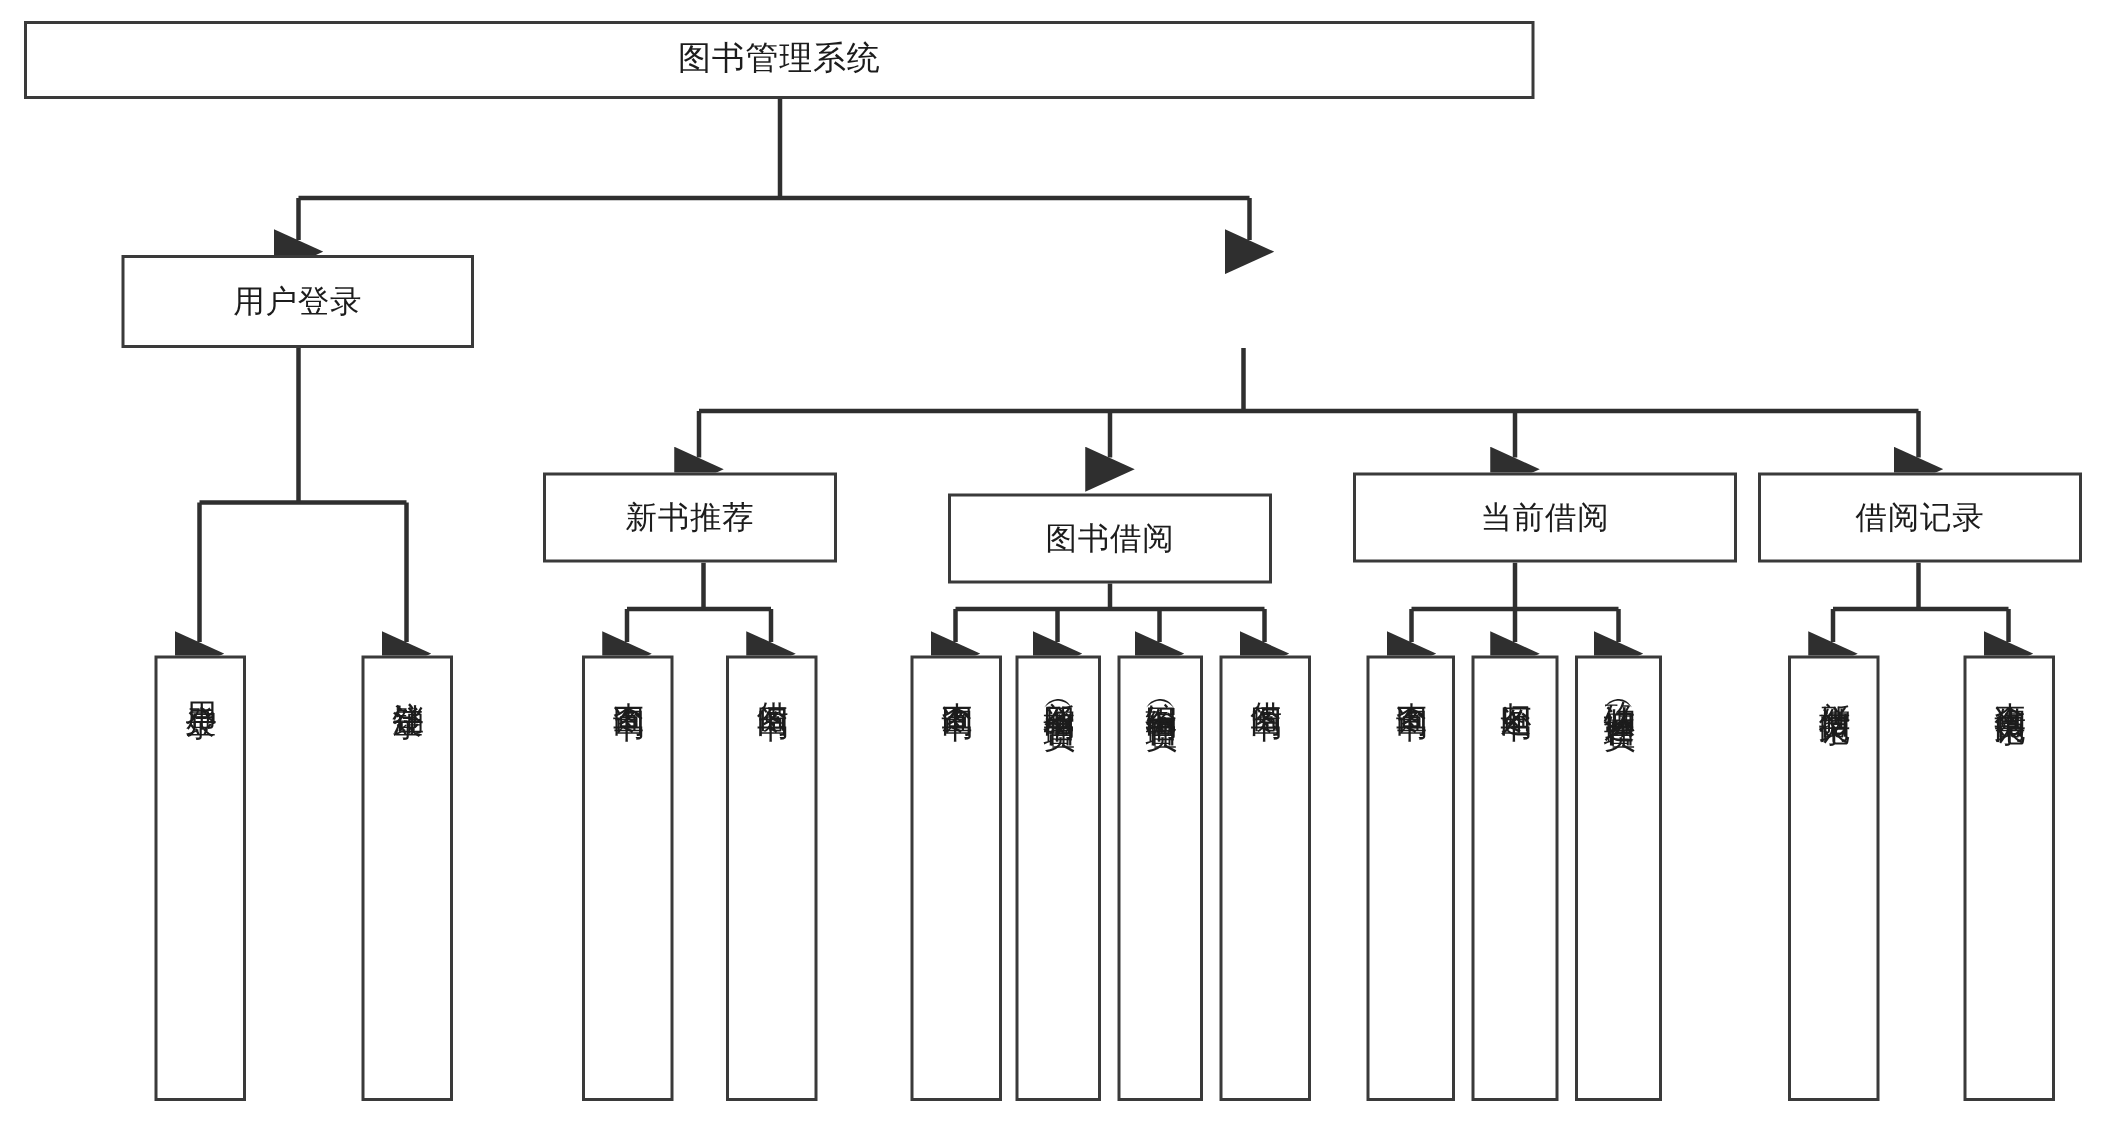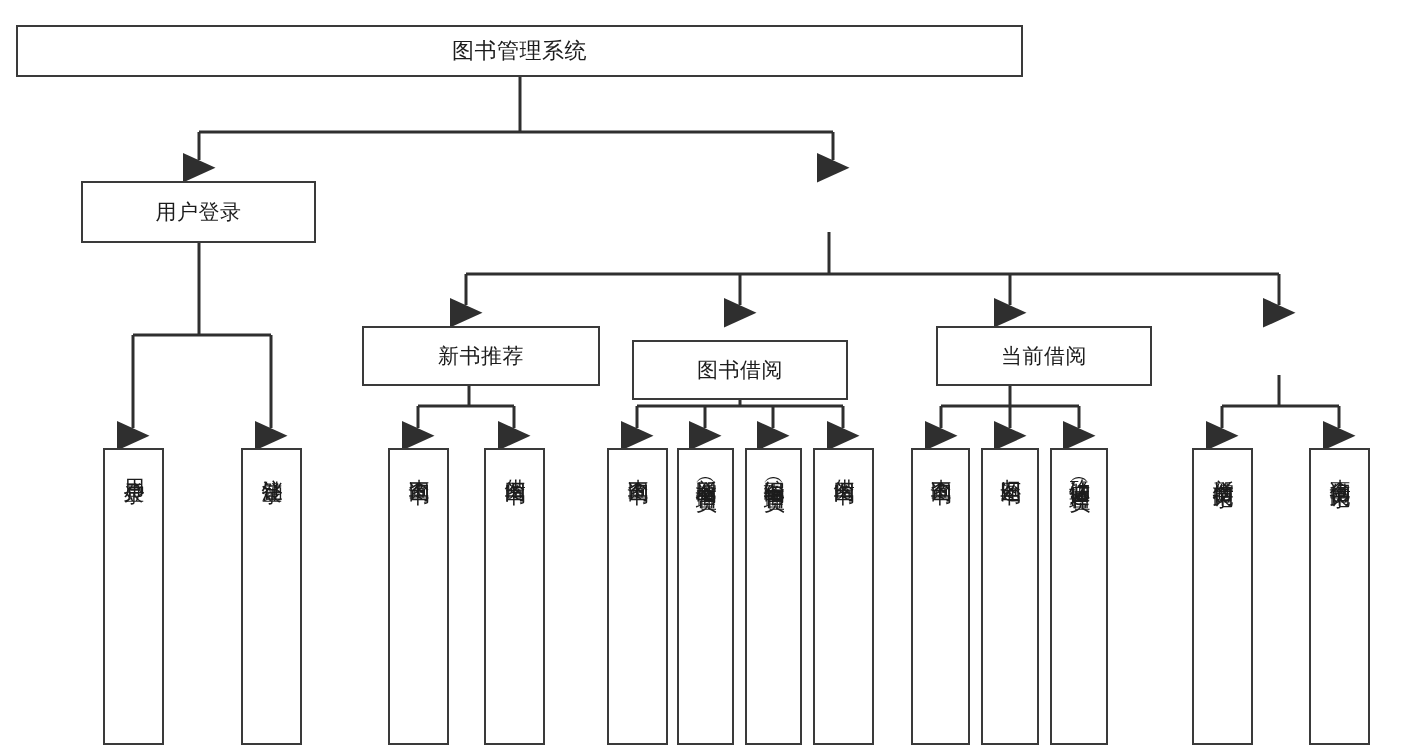--- a/index.html
+++ b/index.html
@@ -28,21 +28,20 @@
   }
   .node {
     position: absolute;
     box-sizing: border-box;
     background: #ffffff;
     border: 2px solid #3a3a3a;
     display: flex;
     align-items: center;
     justify-content: center;
     z-index: 2;
-    margin-top: 11px;
   }
   .node .lbl {
     color: #1c1c1c;
     font-size: 21px;
     line-height: 1.18;
     letter-spacing: 0.5px;
     white-space: nowrap;
     text-align: center;
   }
   .node.leaf {
@@ -123,28 +122,31 @@
   </svg>
 
   <div class="node root" style="left:16px; top:14px; width:1007px; height:52px;">
     <span class="lbl">图书管理系统</span>
   </div>
 
   <div class="node" style="left:81px; top:170px; width:235px; height:62px;">
     <span class="lbl">用户登录</span>
   </div>
 
-  <div class="node" style="left:362px; top:315px; width:238px; height:60px;">
+  <div class="node" style="left:362px; top:315px; width:196px; height:60px;">
     <span class="lbl">新书推荐</span>
   </div>
   <div class="node" style="left:632px; top:329px; width:216px; height:60px;">
     <span class="lbl">图书借阅</span>
   </div>
-  <div class="node" style="left:936px; top:315px; width:216px; height:60px;">
+  <div class="node" style="left:902px; top:315px; width:256px; height:60px;">
     <span class="lbl">当前借阅</span>
+  </div>
+  <div class="node" style="left:1172px; top:315px; width:216px; height:60px;">
+    <span class="lbl">借阅记录</span>
   </div>
 
   <div class="node leaf" style="left:103px; top:437px; width:61px; height:297px;">
     <span class="lbl">用户登录</span>
   </div>
   <div class="node leaf" style="left:241px; top:437px; width:61px; height:297px;">
     <span class="lbl">注销登录</span>
   </div>
 
   <div class="node leaf" style="left:388px; top:437px; width:61px; height:297px;">

